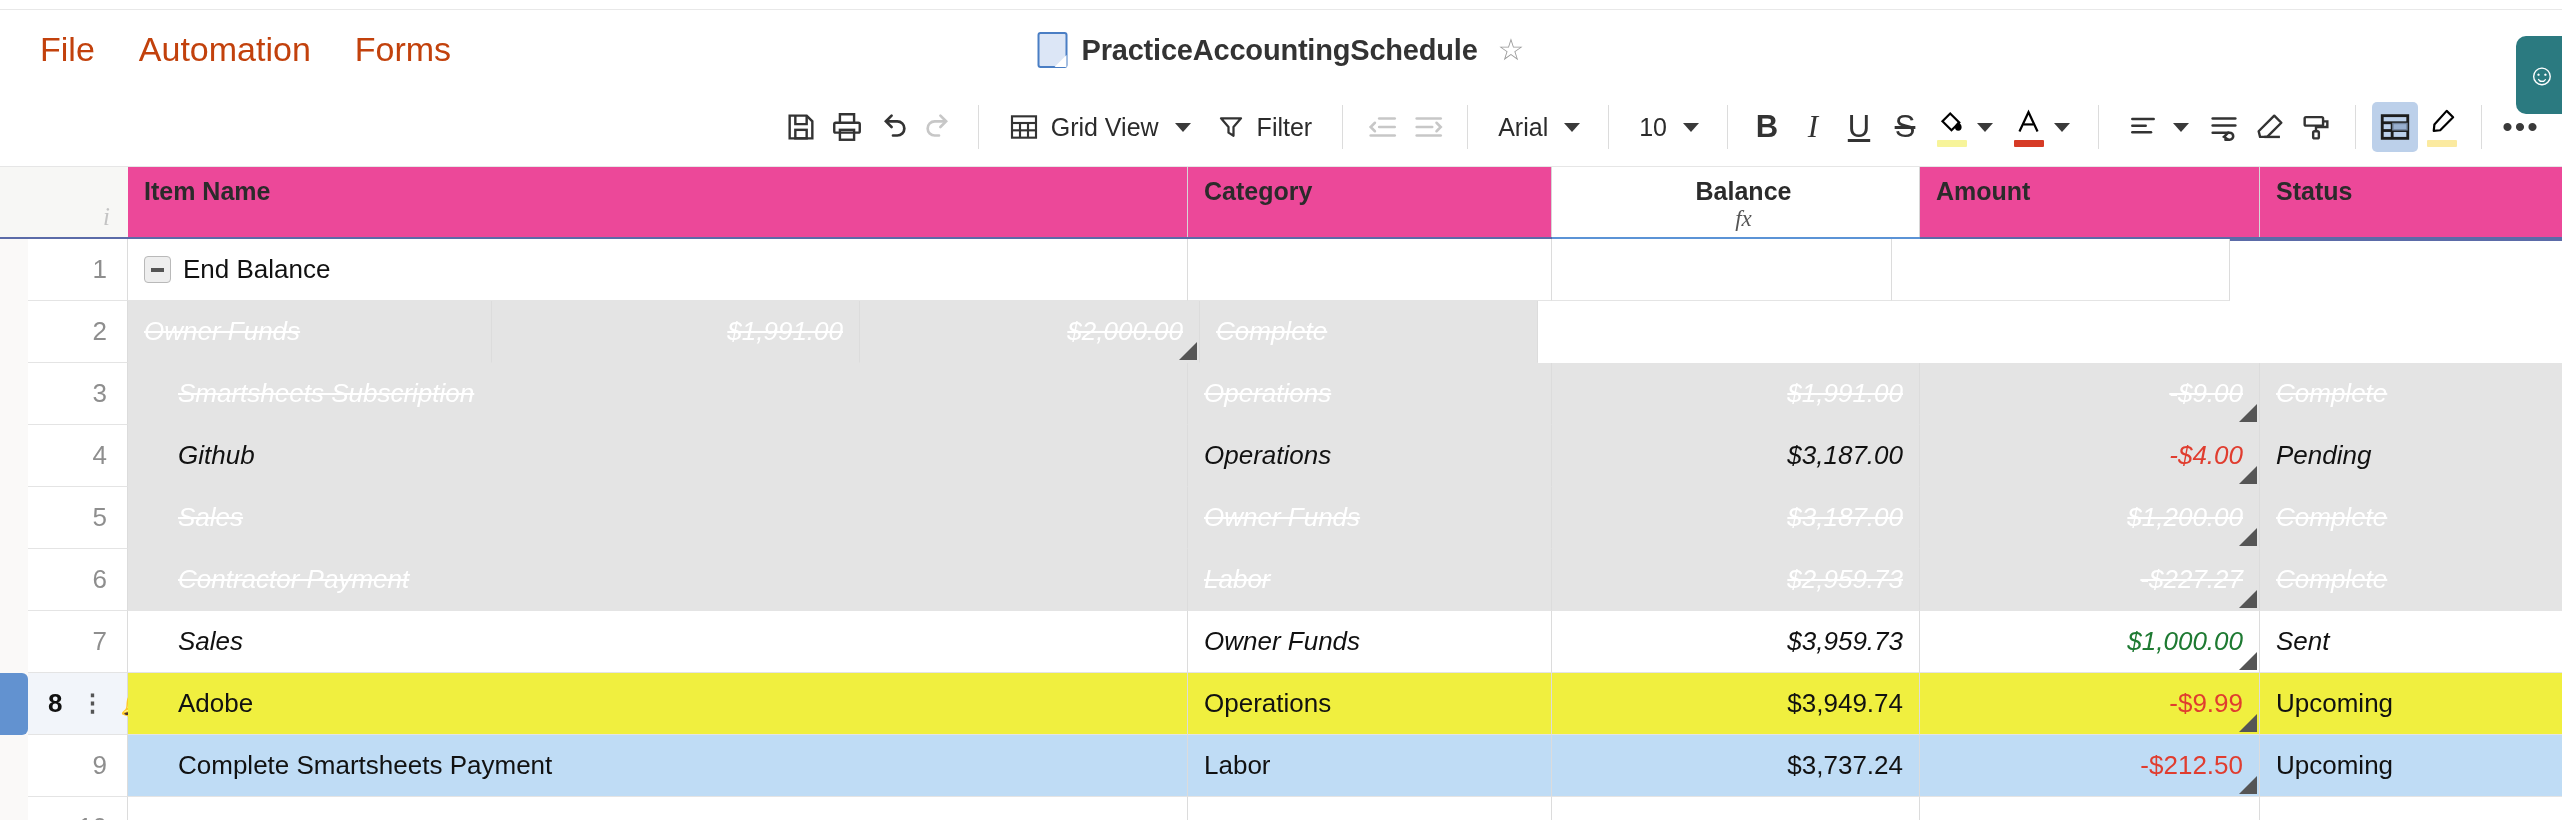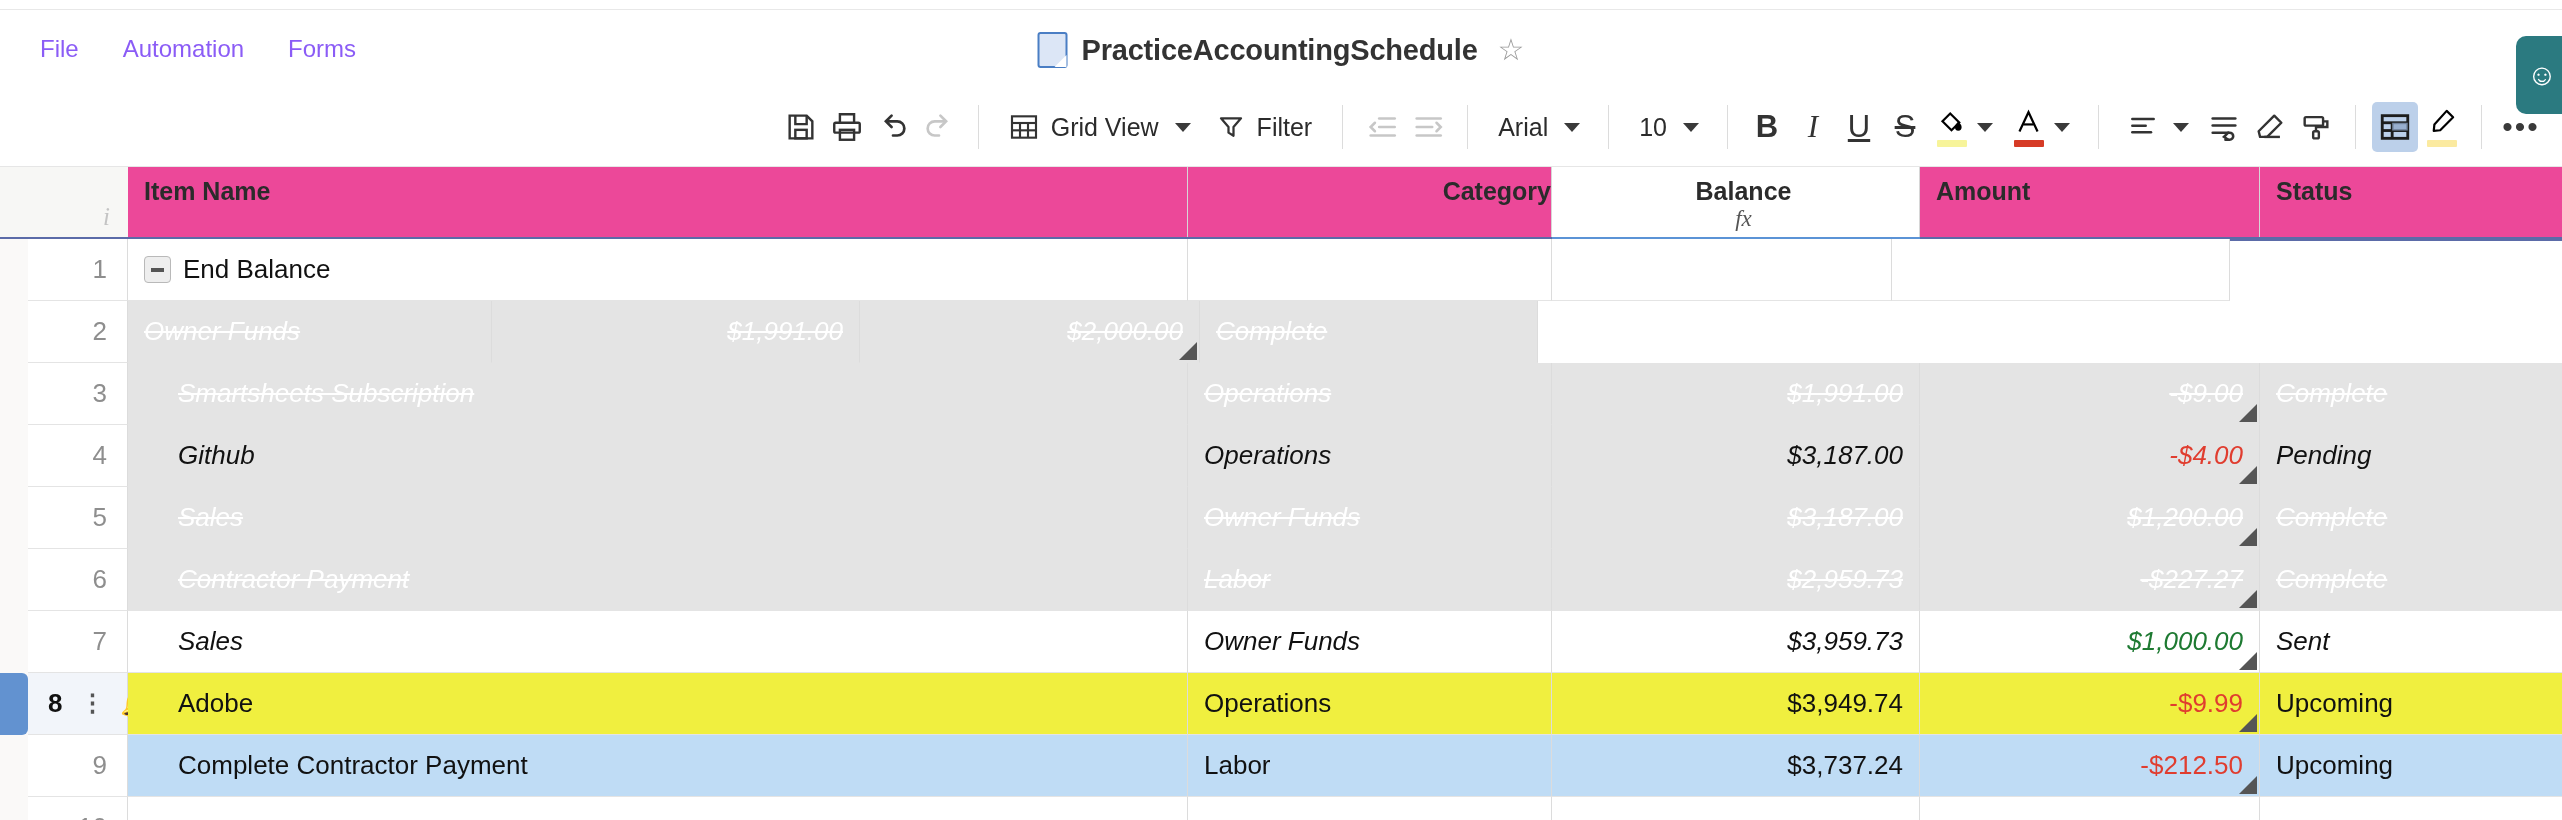--- a/index.html
+++ b/index.html
@@ -14,21 +14,21 @@
   
   .topstrip { height: 10px; background: #fff; border-bottom: 1px solid #e8e8e8; }
 
   
   .titlebar {
     position: relative; height: 78px; background: #fff;
     display: flex; align-items: center;
   }
   .menu { display: flex; align-items: center; padding-left: 22px; gap: 8px; }
   .menu-item {
-    font-size: 24px; color: #8b5cf6; padding: 8px 18px; border-radius: 4px;
+    font-size: 34px; color: #c2410c; padding: 8px 18px; border-radius: 4px;
     white-space: nowrap; cursor: default;
   }
 
   .doc-title {
     position: absolute; left: 50%; transform: translateX(-50%);
     display: flex; align-items: center; gap: 14px; top: 22px;
   }
   .sheet-icon {
     width: 30px; height: 36px; border: 2.5px solid #4a7ec4; border-radius: 3px;
     background: #dce6f6; position: relative; flex: none;
@@ -83,21 +83,21 @@
     color: #c4c4c4; font-style: italic; font-family: "Liberation Serif", serif;
   }
 
   .cell { flex: none; position: relative; border-right: 1px solid #dcdcdc; }
   .hdr .cell { background: #ec4899; border-right: 1px solid #d6d6d6; }
   .hdr .cell.sel { background: #ffffff; text-align: center; }
   .hdr-title { font-size: 25px; font-weight: bold; color: #2b2b2b; padding: 10px 0 0 16px; white-space: nowrap; }
   .fx { font-size: 23px; color: #555; padding-left: 16px; font-family: "Liberation Serif", serif; font-style: italic; }
 
   .c-item   { width: 1060px; }
-  .c-cat    { width: 364px; text-align: right; }
+  .c-cat    { width: 364px; }
   .c-bal    { width: 368px; }
   .c-amt    { width: 340px; }
   .c-stat   { width: 338px; }
 
   .body-row { height: 62px; position: relative; }
   .rownum {
     width: 100px; flex: none; background: #fff; border-right: 1px solid #dcdcdc;
     border-bottom: 1px solid #e4e4e4; display: flex; align-items: center;
     justify-content: flex-end; padding-right: 20px; font-size: 26px; color: #8e8e8e;
     position: relative;
@@ -563,21 +563,21 @@
           <div class="dcell c-stat yellow">
             <span>Upcoming</span>
           </div>
         </div>
         <div class="grid-row body-row">
           <div class="pad"></div>
           <div class="rownum">
             <span>9</span>
           </div>
           <div class="dcell c-item blue indent">
-            <span>Complete Contractor Payment</span>
+            <span>Complete Smartsheets Payment</span>
           </div>
           <div class="dcell c-cat blue">
             <span>Labor</span>
           </div>
           <div class="dcell c-bal blue num">
             <span>$3,737.24</span>
           </div>
           <div class="dcell c-amt blue num">
             <span class="red">-$212.50</span>
             <span class="tri"></span>

